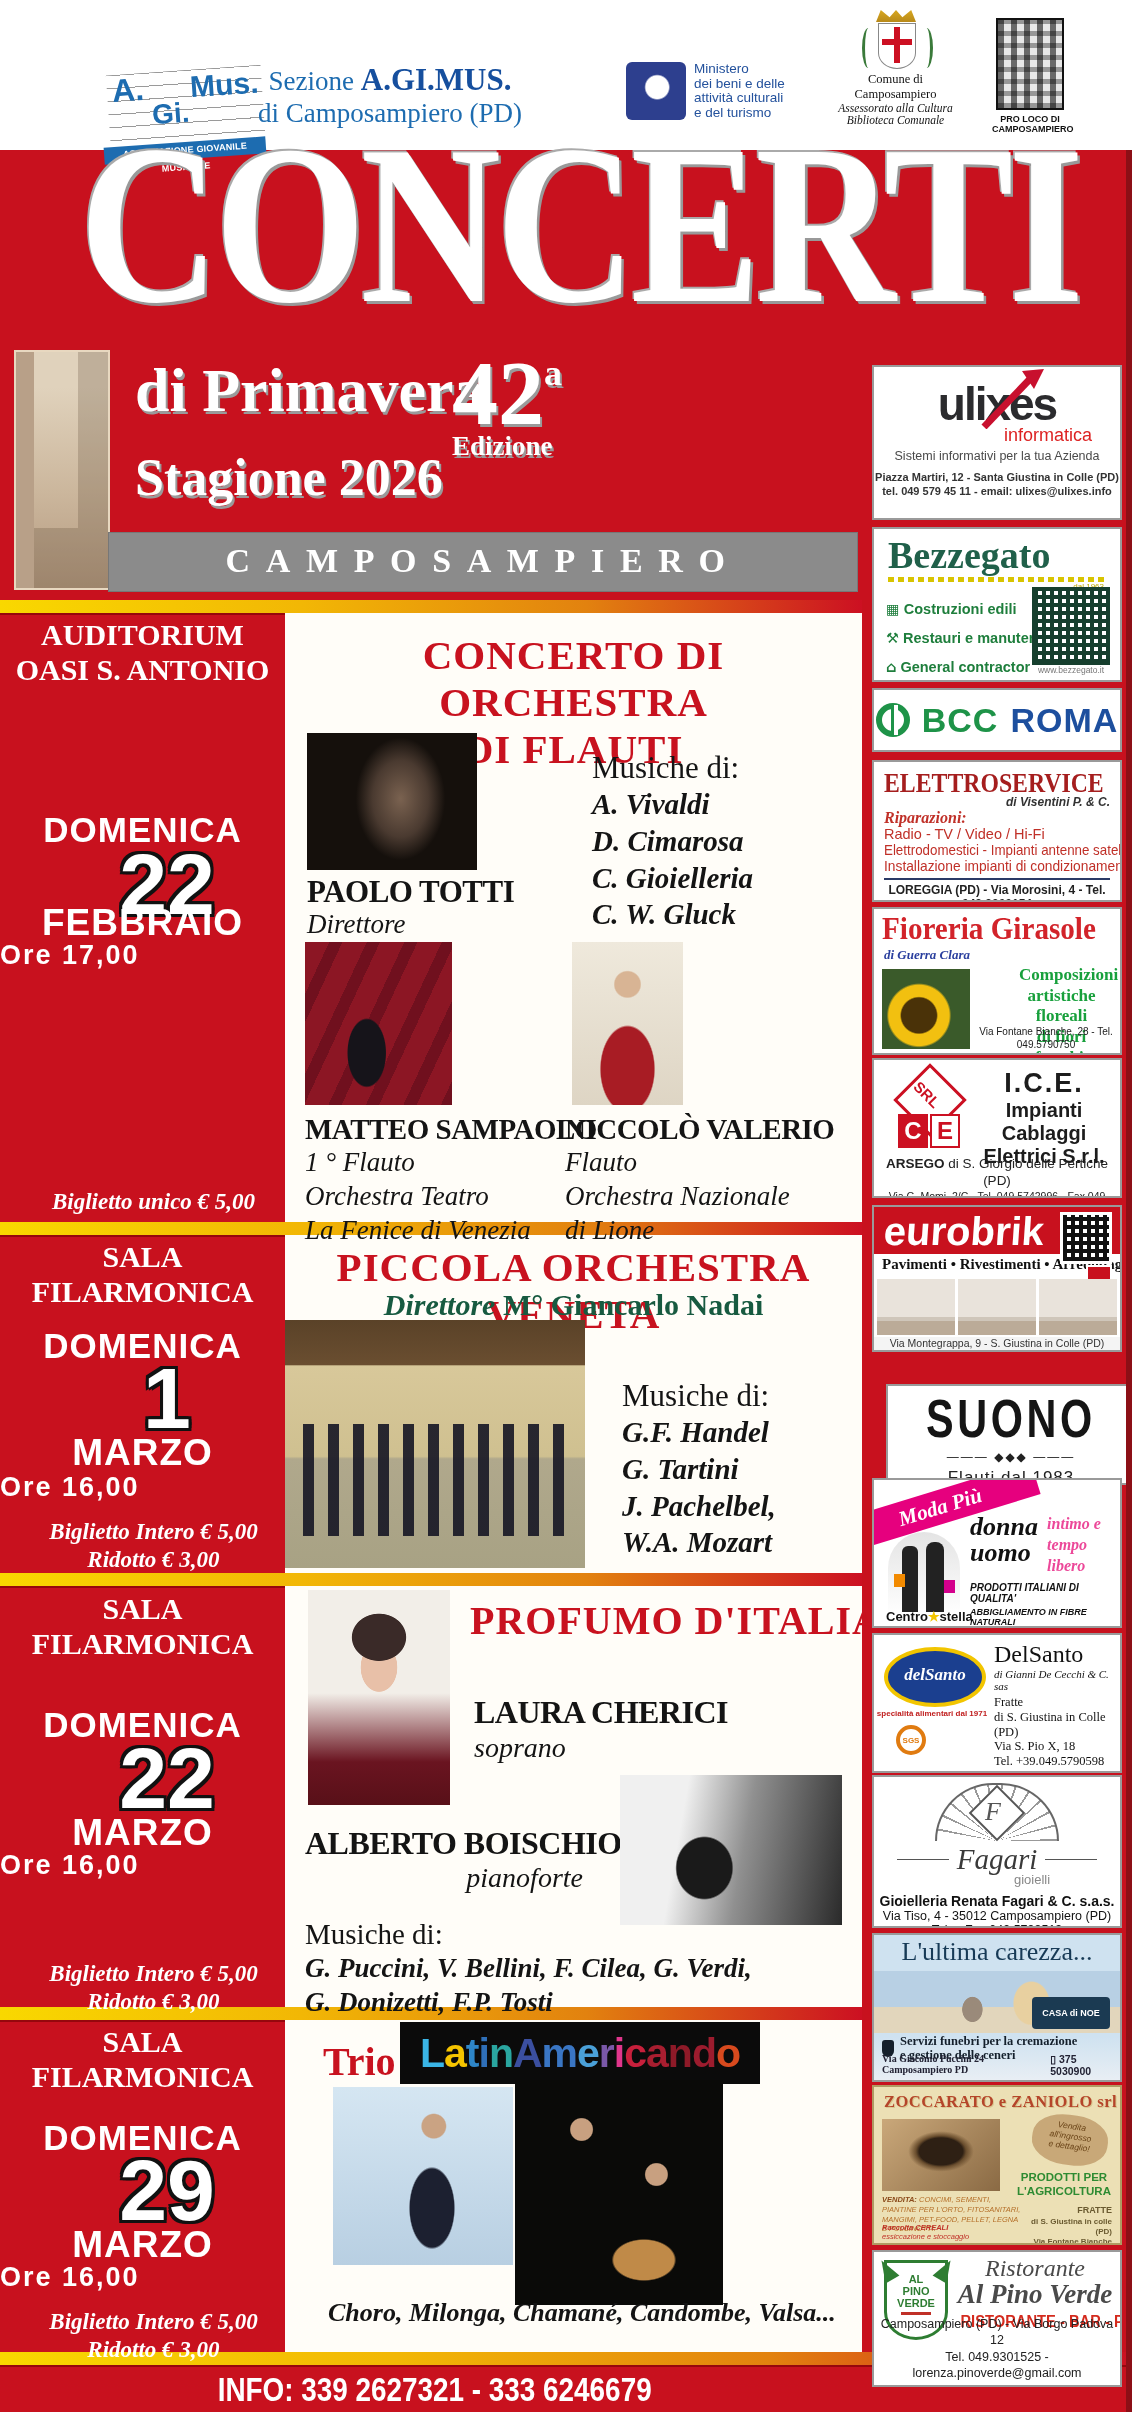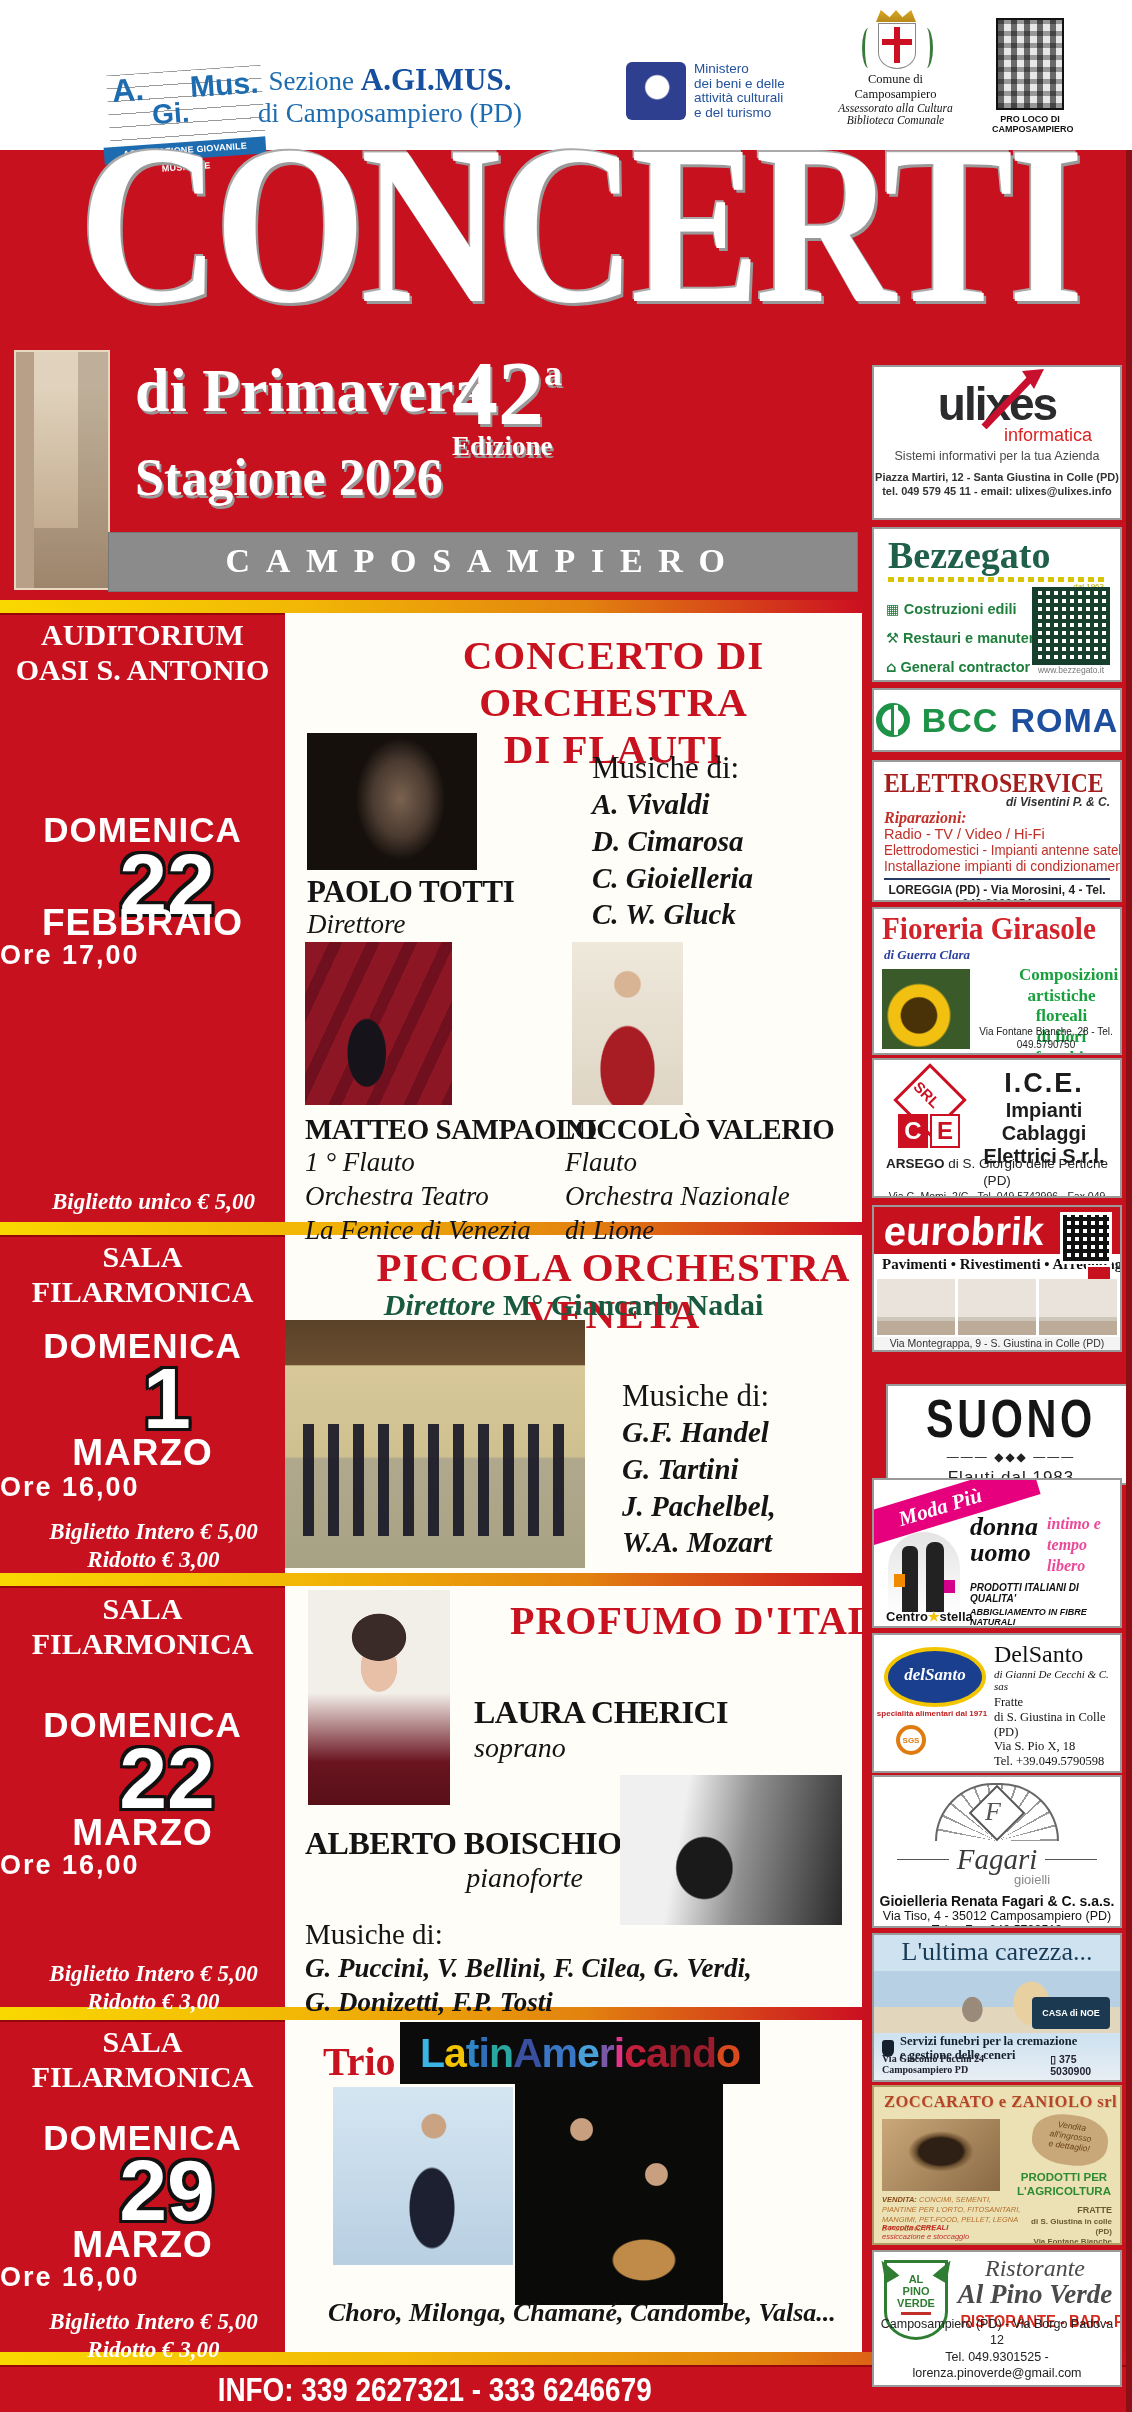--- a/index.html
+++ b/index.html
@@ -36,21 +36,21 @@
          font-family:"Liberation Sans",sans-serif;letter-spacing:1px;}
   .daynum{position:absolute;left:0;width:334px;text-align:center;color:#fff;font-weight:bold;font-size:86px;line-height:.9;
          font-family:"Liberation Sans",sans-serif;}
   .monthword{position:absolute;left:0;width:285px;text-align:center;color:#fff;font-weight:bold;font-size:37px;
          font-family:"Liberation Sans",sans-serif;letter-spacing:1px;}
   .oreword{position:absolute;left:0;width:332px;text-align:left;color:#fff;font-weight:bold;font-size:27px;
          font-family:"Liberation Sans",sans-serif;letter-spacing:2px;}
   .ticket{position:absolute;left:0;width:307px;text-align:center;color:#fff;font-weight:bold;font-style:italic;
          font-size:23px;line-height:1.2;}
   
-  .ctitle{color:#c8121f;font-weight:bold;font-size:41px;line-height:1.15;letter-spacing:1px;text-align:center;padding-left:40px;}
+  .ctitle{color:#c8121f;font-weight:bold;font-size:41px;line-height:1.15;letter-spacing:1px;text-align:center;}
   .pname{color:#141414;font-weight:bold;font-size:31px;letter-spacing:-.5px;white-space:nowrap;}
   .prole{color:#141414;font-style:italic;font-size:27px;line-height:1.25;}
   .mlabel{color:#141414;font-size:31px;}
   .mitem{color:#141414;font-weight:bold;font-style:italic;font-size:29px;line-height:1.27;}
   .photo{position:absolute;}
   
   .box{position:absolute;left:872px;width:250px;background:#fff;border:2px solid #9a9a9a;box-sizing:border-box;
        font-family:"Liberation Sans",sans-serif;overflow:hidden;z-index:3;}
   .qr{background:repeating-linear-gradient(0deg,#163f2e 0 4px,transparent 4px 8px),
        repeating-linear-gradient(90deg,#163f2e 0 4px,#fff 4px 8px);}

